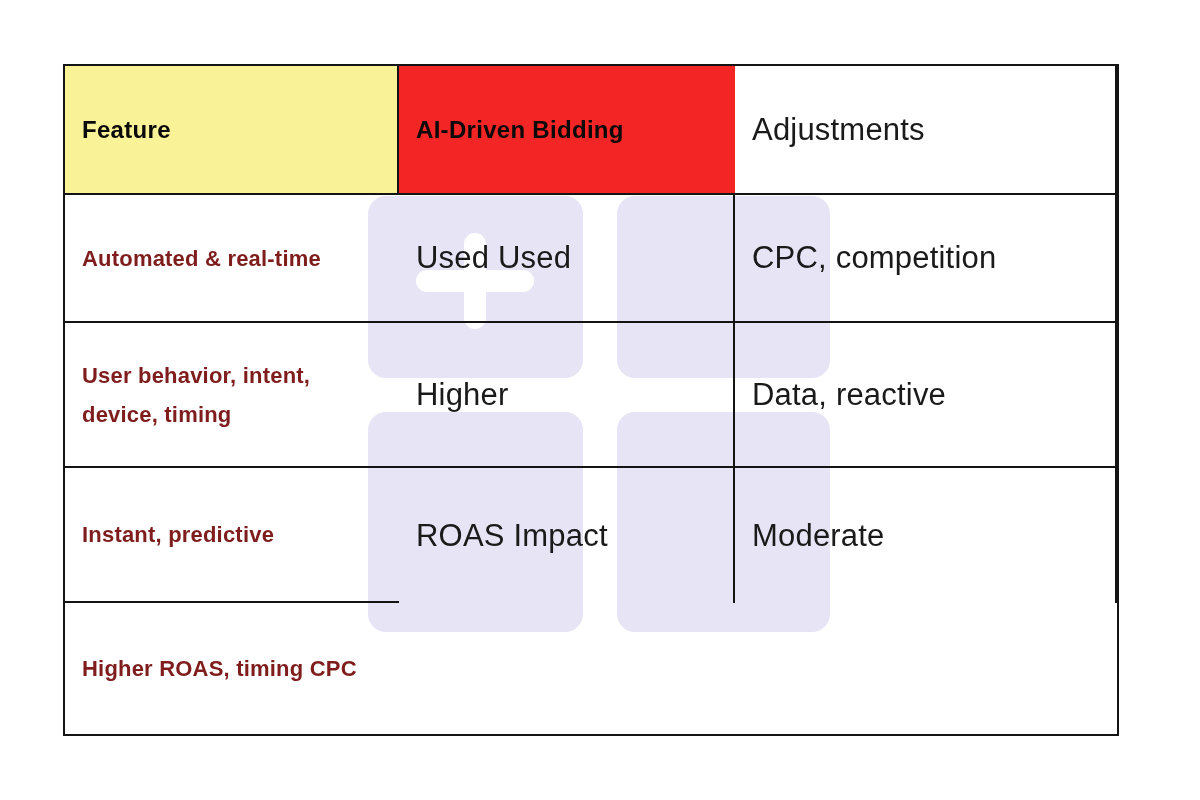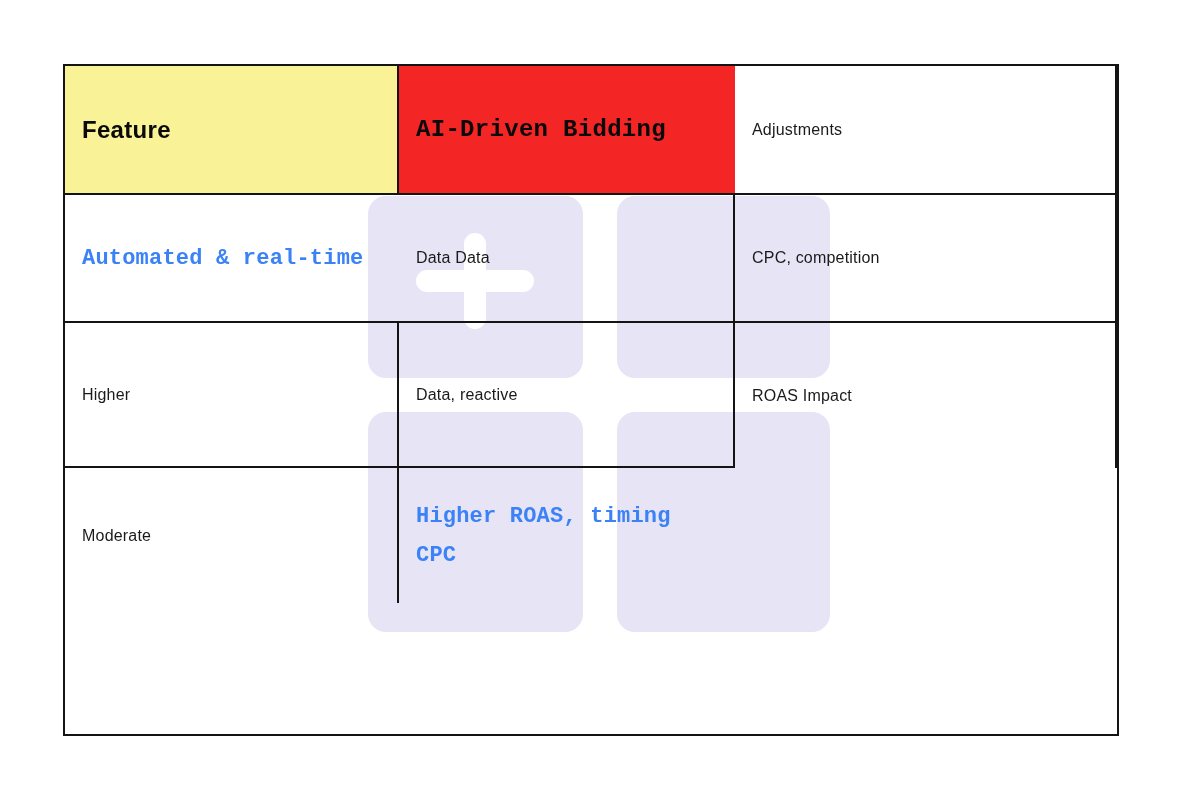--- a/index.html
+++ b/index.html
@@ -73,36 +73,36 @@
   .cell {
     box-sizing: border-box;
     border-right: 2px solid #141414;
     border-bottom: 2px solid #141414;
     display: flex;
     align-items: center;
     padding-left: 17px;
     padding-right: 14px;
     background: transparent;
     color: #1a1a1a;
-    font-size: 16px;
+    font-size: 31px;
     letter-spacing: 0.2px;
     line-height: 38px;
   }
-  .cell.last-col { border-right: none; font-family: Liberation Mono, monospace; }
+  .cell.last-col { border-right: none; }
   .cell.last-row { border-bottom: none; }
   .cell.head {
     font-weight: 700;
     font-size: 24px;
     color: #0a0a0a;
     letter-spacing: 0.3px;
   }
   .cell.ai {
     font-weight: 700;
     font-size: 22px;
-    color: #3b82f6;
+    color: #7f1d1d;
     white-space: pre-line;
     line-height: 39px;
   }
 </style>
 </head>
 <body>
 
 <div class="stage">
 
   <div class="watermark">
@@ -124,24 +124,27 @@
   </div>
 
   <div class="cmp-table">
 
     <div class="cell head" style="background: rgb(250, 242, 150);">Feature</div>
     <div class="cell head last-col" style="background: rgb(243, 37, 37);">AI-Driven Bidding</div>
 
     <div class="cell">Adjustments</div>
     <div class="cell ai last-col">Automated &amp; real-time</div>
 
-    <div class="cell">Data Data</div>
+    <div class="cell">Used Used</div>
     <div class="cell">CPC, competition</div>
+    <div class="cell ai last-col">User behavior, intent,
+device, timing</div>
 
     <div class="cell">Higher</div>
     <div class="cell">Data, reactive</div>
+    <div class="cell ai last-col">Instant, predictive</div>
 
     <div class="cell last-row">ROAS Impact</div>
     <div class="cell last-row">Moderate</div>
     <div class="cell ai last-col last-row">Higher ROAS, timing CPC</div>
 
   </div>
 </div>
 
 </body></html>

